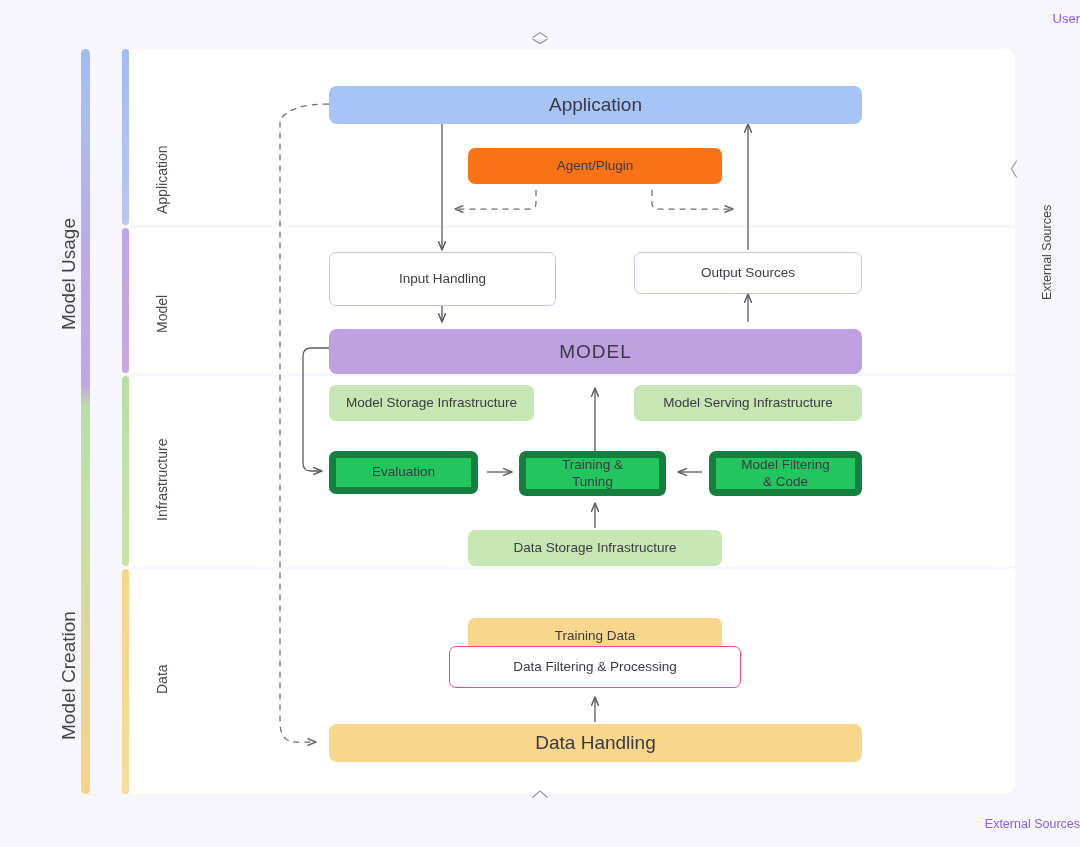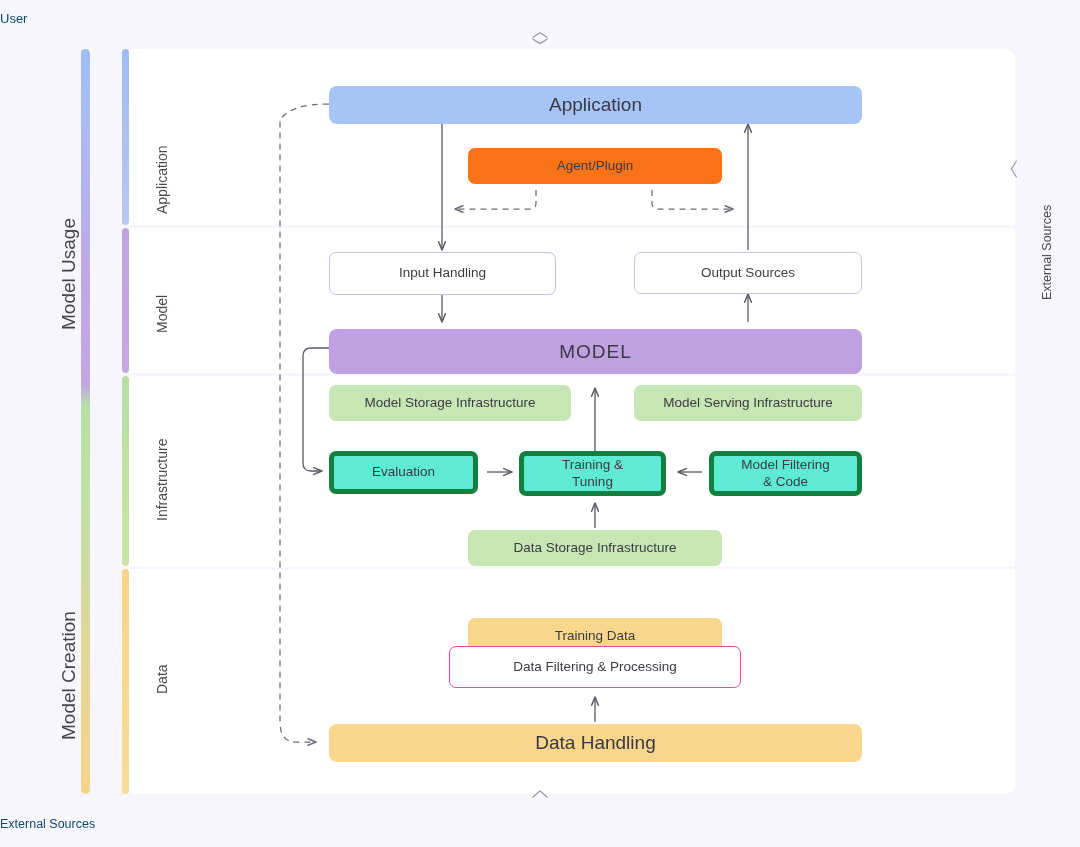--- a/index.html
+++ b/index.html
@@ -10,22 +10,22 @@
     font-family: "Liberation Sans", sans-serif;
     color: #3a3a42;
     overflow: hidden;
   }
   #stage { position: relative; width: 1080px; height: 847px; }
 
   
   .edge-label {
     position: absolute;
     font-size: 13px;
-    color: #0c4a6e;
-    text-align: left;
+    color: #8b5cf6;
+    text-align: right;
     white-space: nowrap;
   }
   #user-label   { left: 0; right: 0; top: 11px; }
   #bottom-label { left: 0; right: 0; top: 817px; font-size: 12.5px; }
 
   .chev {
     position: absolute;
     width: 22px; height: 12px;
     left: 50%; margin-left: -11px;
   }
@@ -99,21 +99,21 @@
     color: #3b3b43;
     z-index: 4;
   }
   .box.banner   { font-size: 19px; color: #3a3a44; border-radius: 8px; }
   .fill-blue    { background: #a7c4f7; }
   .fill-blue-lt { background: #f97316; }
   .fill-purple  { background: #bfa1e2; }
   .fill-green   { background: #c6e6b3; }
   .fill-amber   { background: #f8d78c; }
   .out-purple   { background:#fff; border:1px solid #cdbdef; }
-  .out-green    { background:#5eead4; border:5px solid #15803d; }
+  .out-green    { background:#22c55e; border:7px solid #15803d; }
   .out-amber    { background:#fff; border:1px solid #ec4899; }
 
   
   #wires {
     position: absolute;
     left: 0; top: 0;
     width: 1080px; height: 847px;
     pointer-events: none;
     z-index: 2;
   }
@@ -204,27 +204,27 @@
 
     <path d="M595,722 L595,697" fill="none" stroke="#5a5a66" stroke-width="1.3" marker-end="url(#ah)"></path>
 
     <path d="M329,104 Q290,104 280,120 L280,722 Q280,742 296,742 L316,742" fill="none" stroke="#6a6a76" stroke-width="1.25" stroke-dasharray="6 5" marker-end="url(#ahd)"></path>
   </svg>
 
   <div class="box banner fill-blue" style="left:329px; top:86px; width:533px; height:38px;">Application</div>
 
   <div class="box fill-blue-lt" style="left:468px; top:148px; width:254px; height:36px;">Agent/Plugin</div>
 
-  <div class="box out-purple" style="left:329px; top:252px; width:227px; height:43px;">Input Handling</div>
+  <div class="box out-purple" style="left:329px; top:252px; width:227px; height:54px;">Input Handling</div>
 
   <div class="box out-purple" style="left:634px; top:252px; width:228px; height:42px;">Output Sources</div>
 
   <div class="box banner fill-purple" style="left:329px; top:329px; width:533px; height:45px; letter-spacing:1px;">MODEL</div>
 
-  <div class="box fill-green" style="left:329px; top:385px; width:242px; height:36px;">Model Storage Infrastructure</div>
+  <div class="box fill-green" style="left:329px; top:385px; width:205px; height:36px;">Model Storage Infrastructure</div>
 
   <div class="box fill-green" style="left:634px; top:385px; width:228px; height:36px;">Model Serving Infrastructure</div>
 
   <div class="box out-green" style="left:329px; top:451px; width:149px; height:43px;">Evaluation</div>
 
   <div class="box out-green" style="left:519px; top:451px; width:147px; height:45px; flex-direction:column;">
     <span>Training &amp;</span>
     <span>Tuning</span>
   </div>
 

